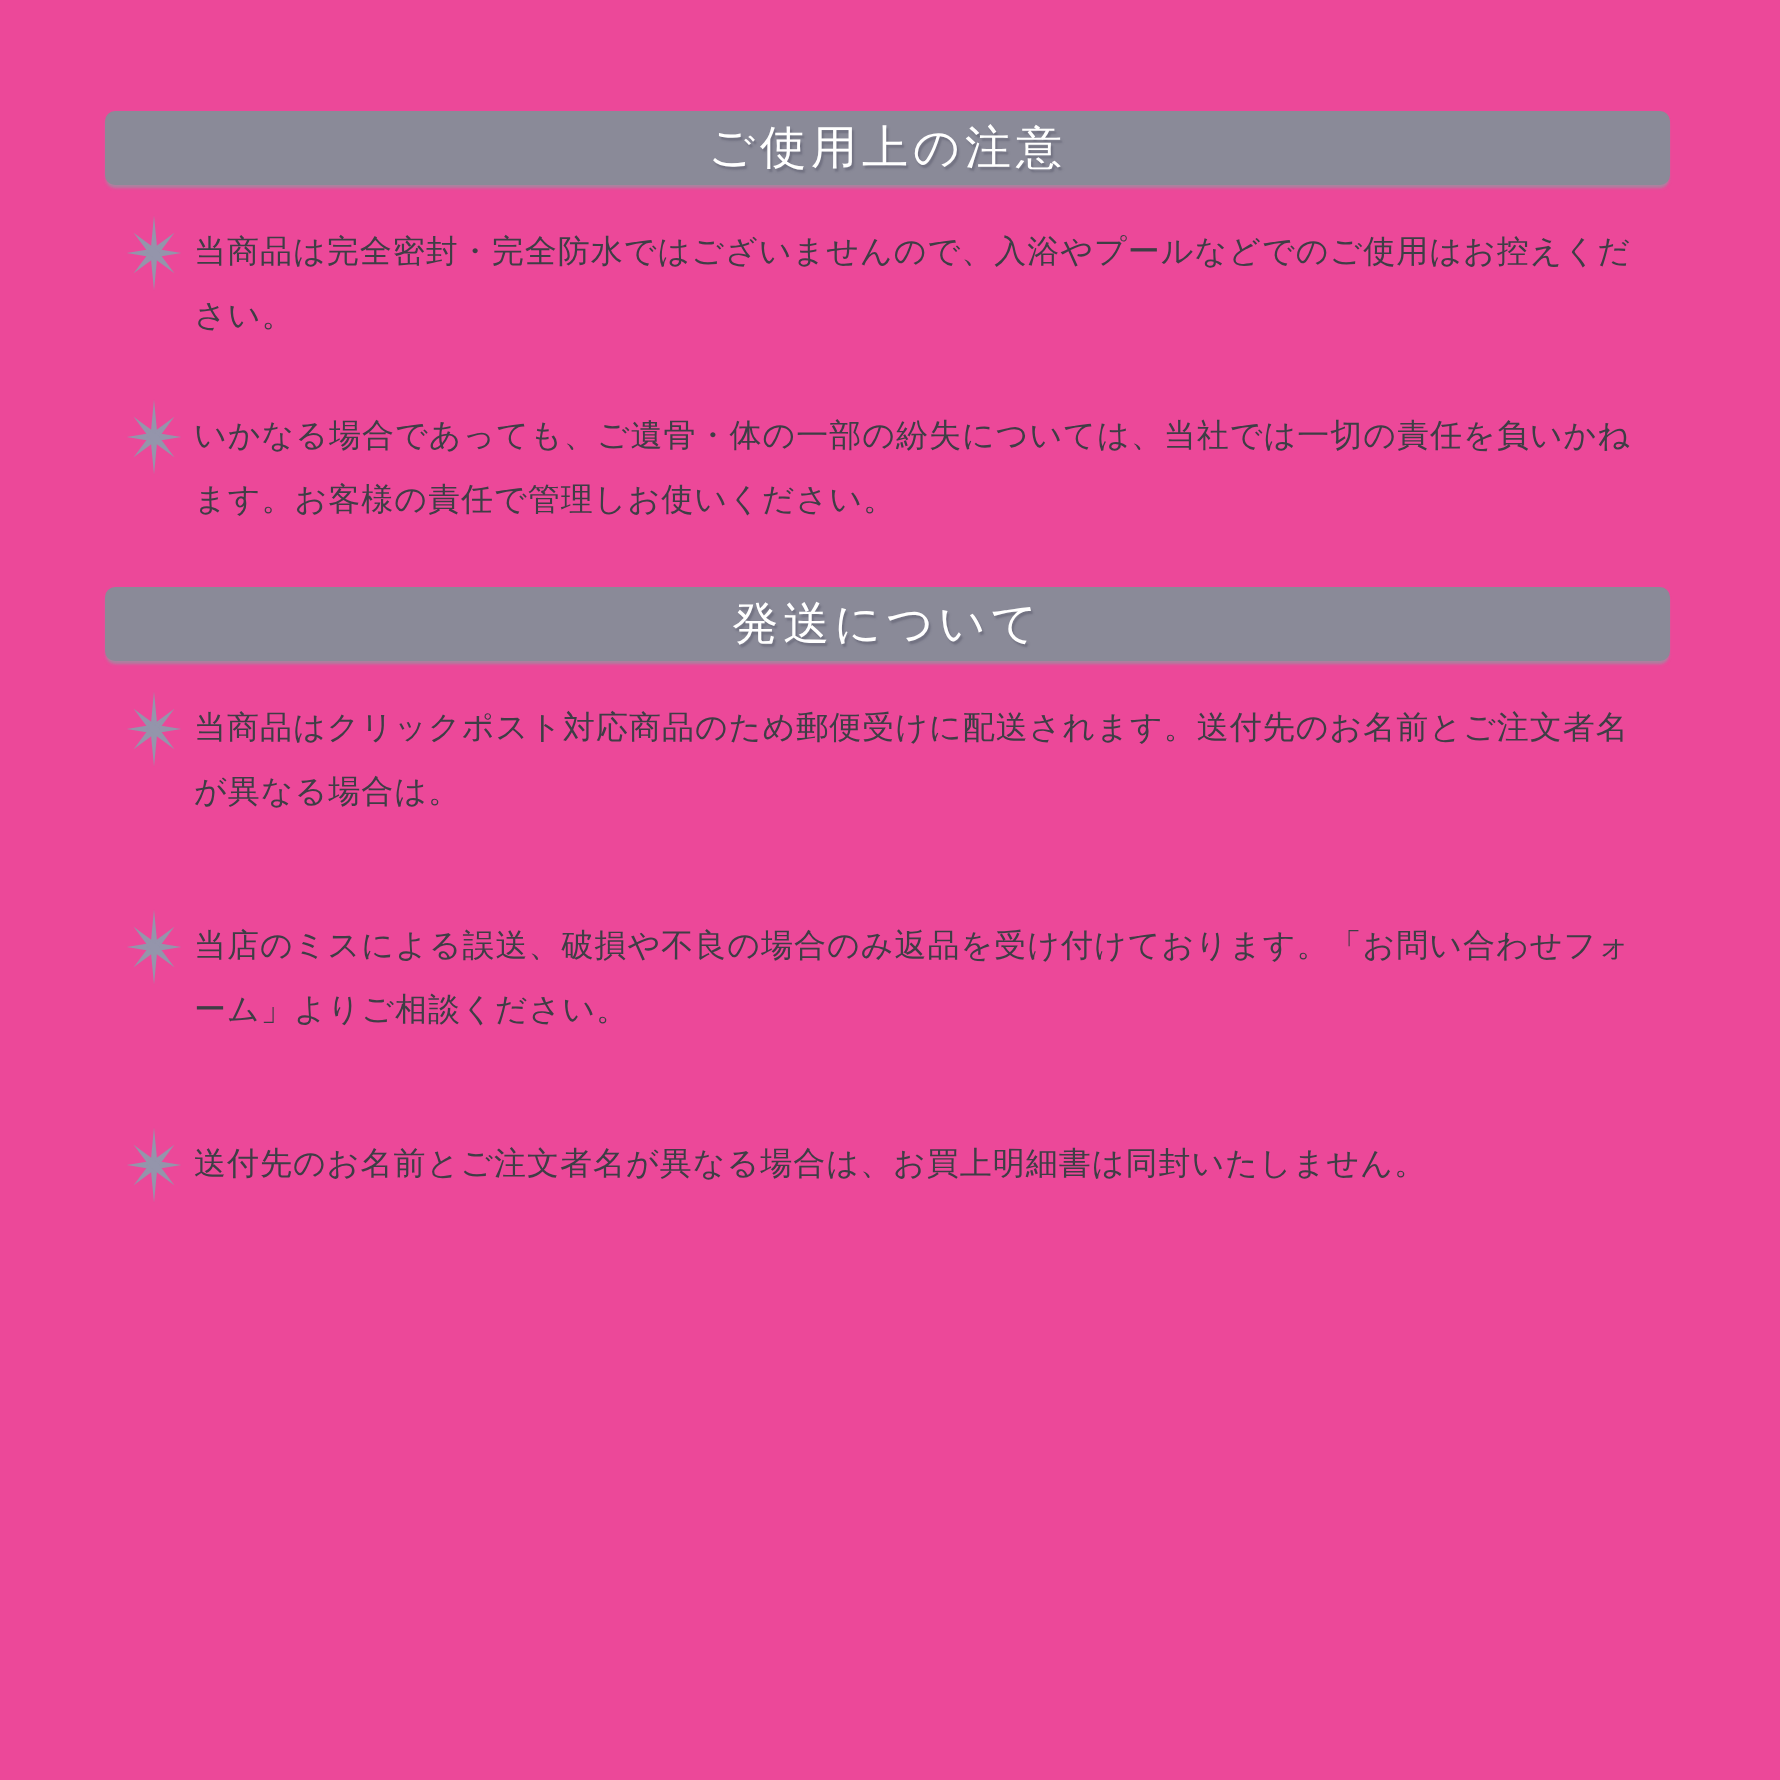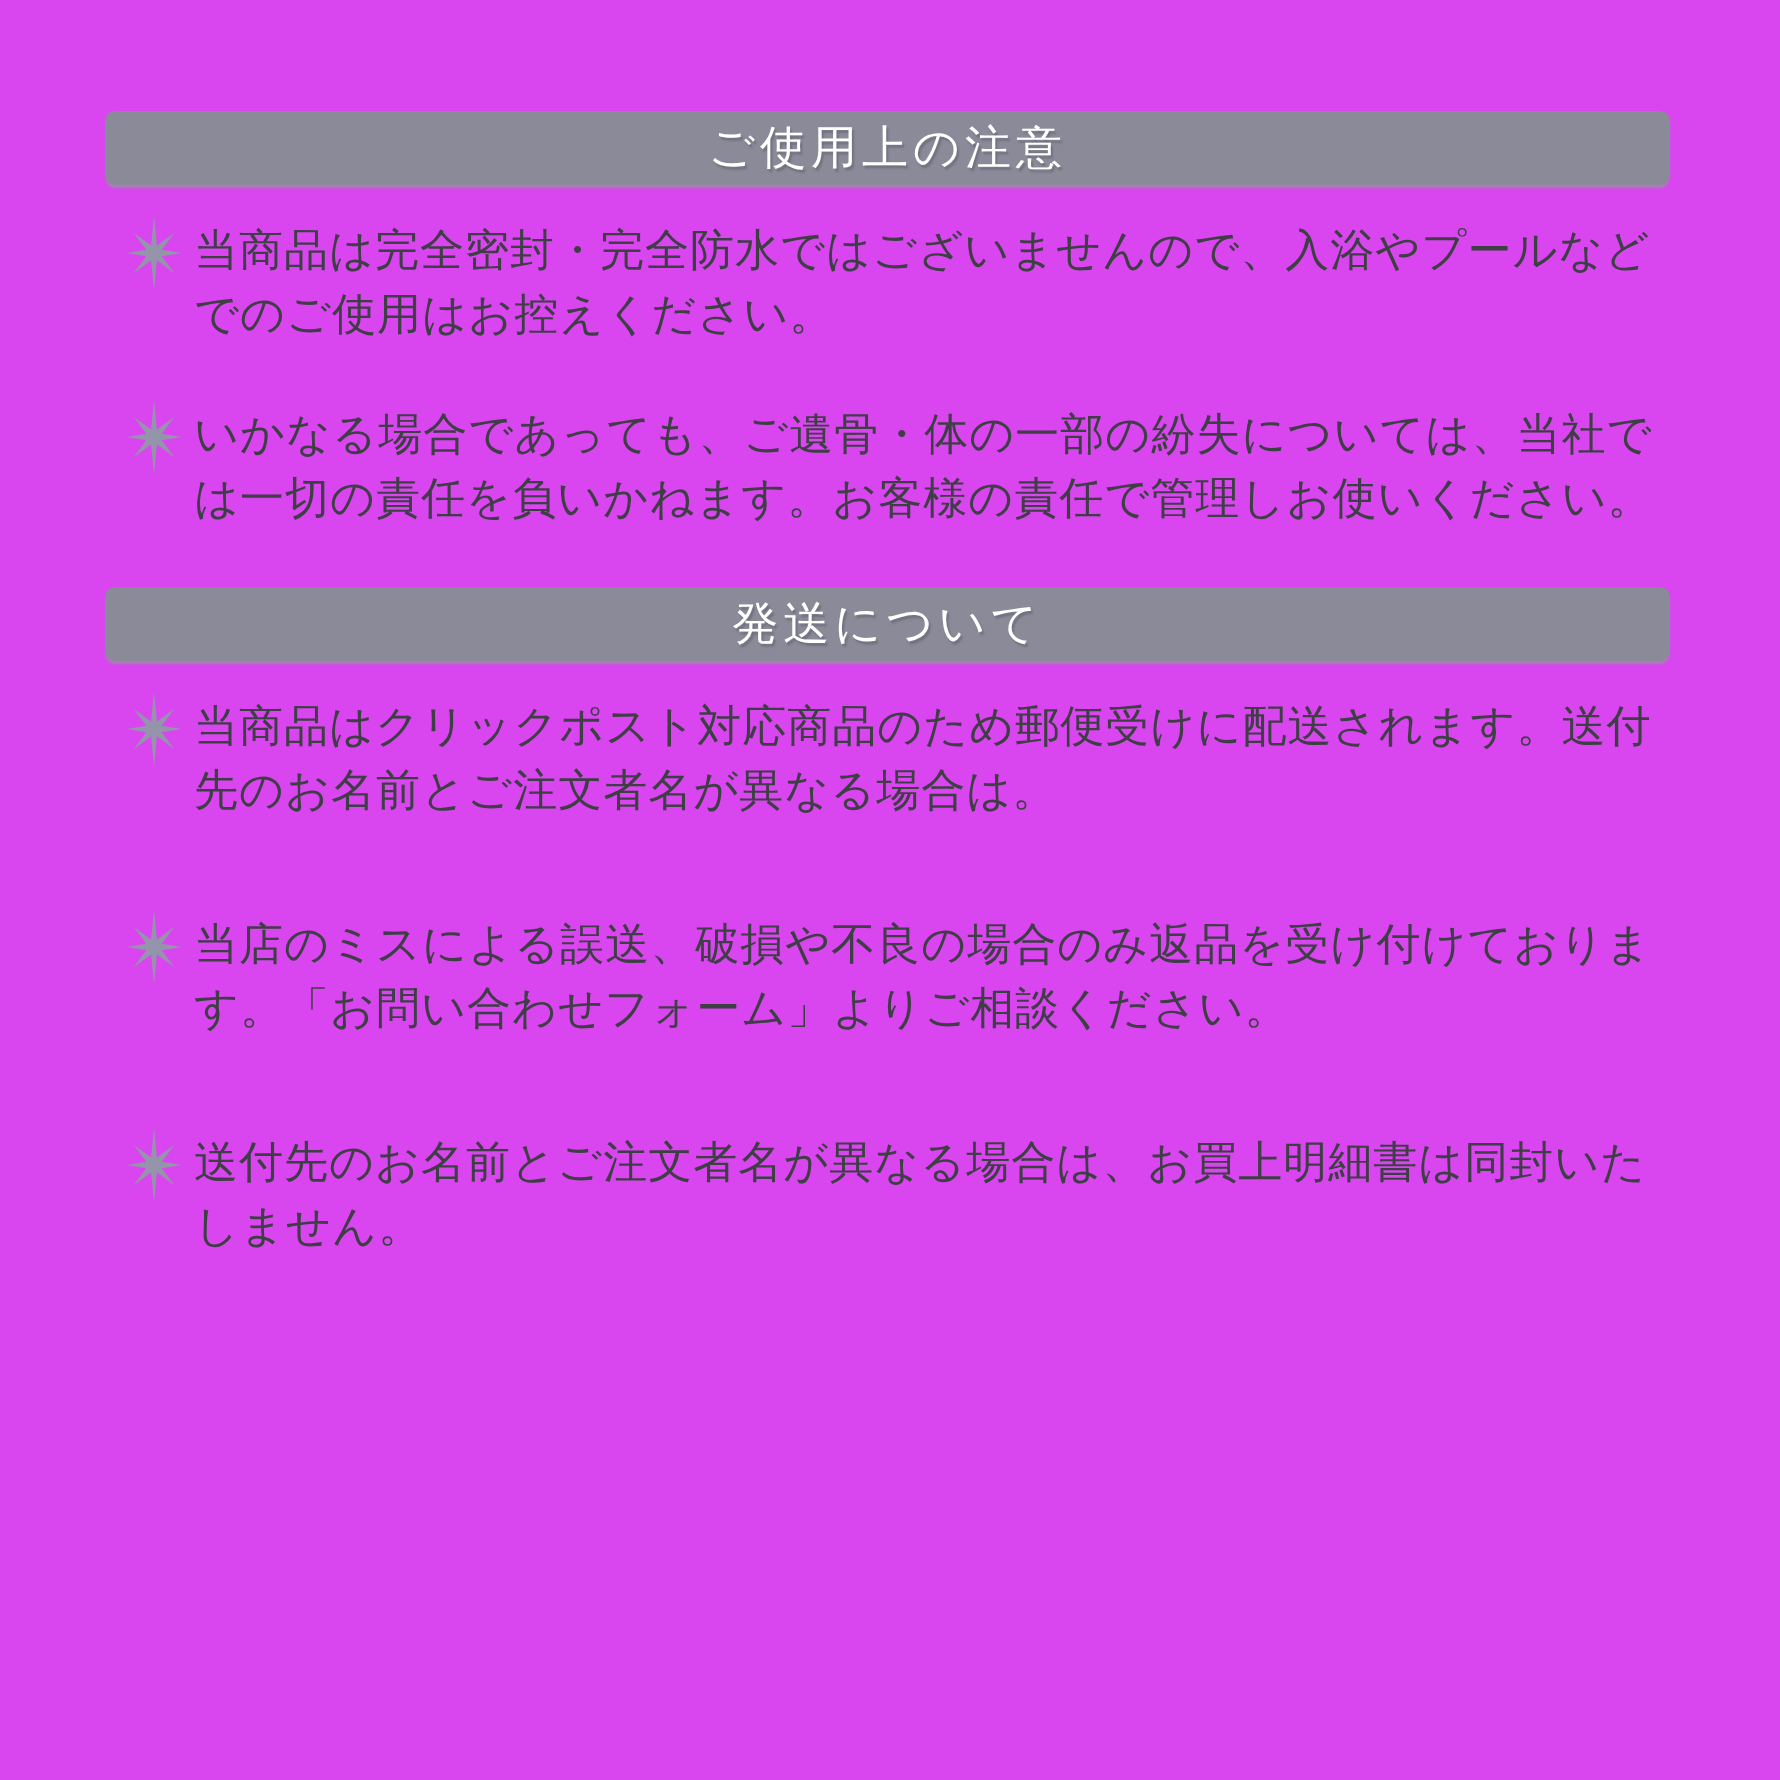--- a/index.html
+++ b/index.html
@@ -4,21 +4,21 @@
 <style>
   html, body {
     margin: 0;
     padding: 0;
     background: #ffffff;
   }
   .page {
     position: relative;
     width: 1780px;
     height: 1780px;
-    background: #d946ef;
+    background: #ec4899;
     font-family: "Liberation Serif", "DejaVu Serif", serif;
     overflow: hidden;
     box-sizing: border-box;
     padding-top: 111px;
   }
   .section {
     margin: 0 0 40px 0;
   }
   .band {
     margin-left: 105px;
@@ -57,21 +57,21 @@
     align-items: center;
     justify-content: center;
   }
   .star svg {
     width: 72px;
     height: 88px;
     display: block;
   }
   .bullet-text {
     margin: 0;
-    font-size: 44px;
+    font-size: 32px;
     line-height: 64px;
     color: #3e3e45;
     letter-spacing: 1px;
     text-align: left;
     max-width: 1460px;
   }
 </style>
 </head>
 <body>
 

